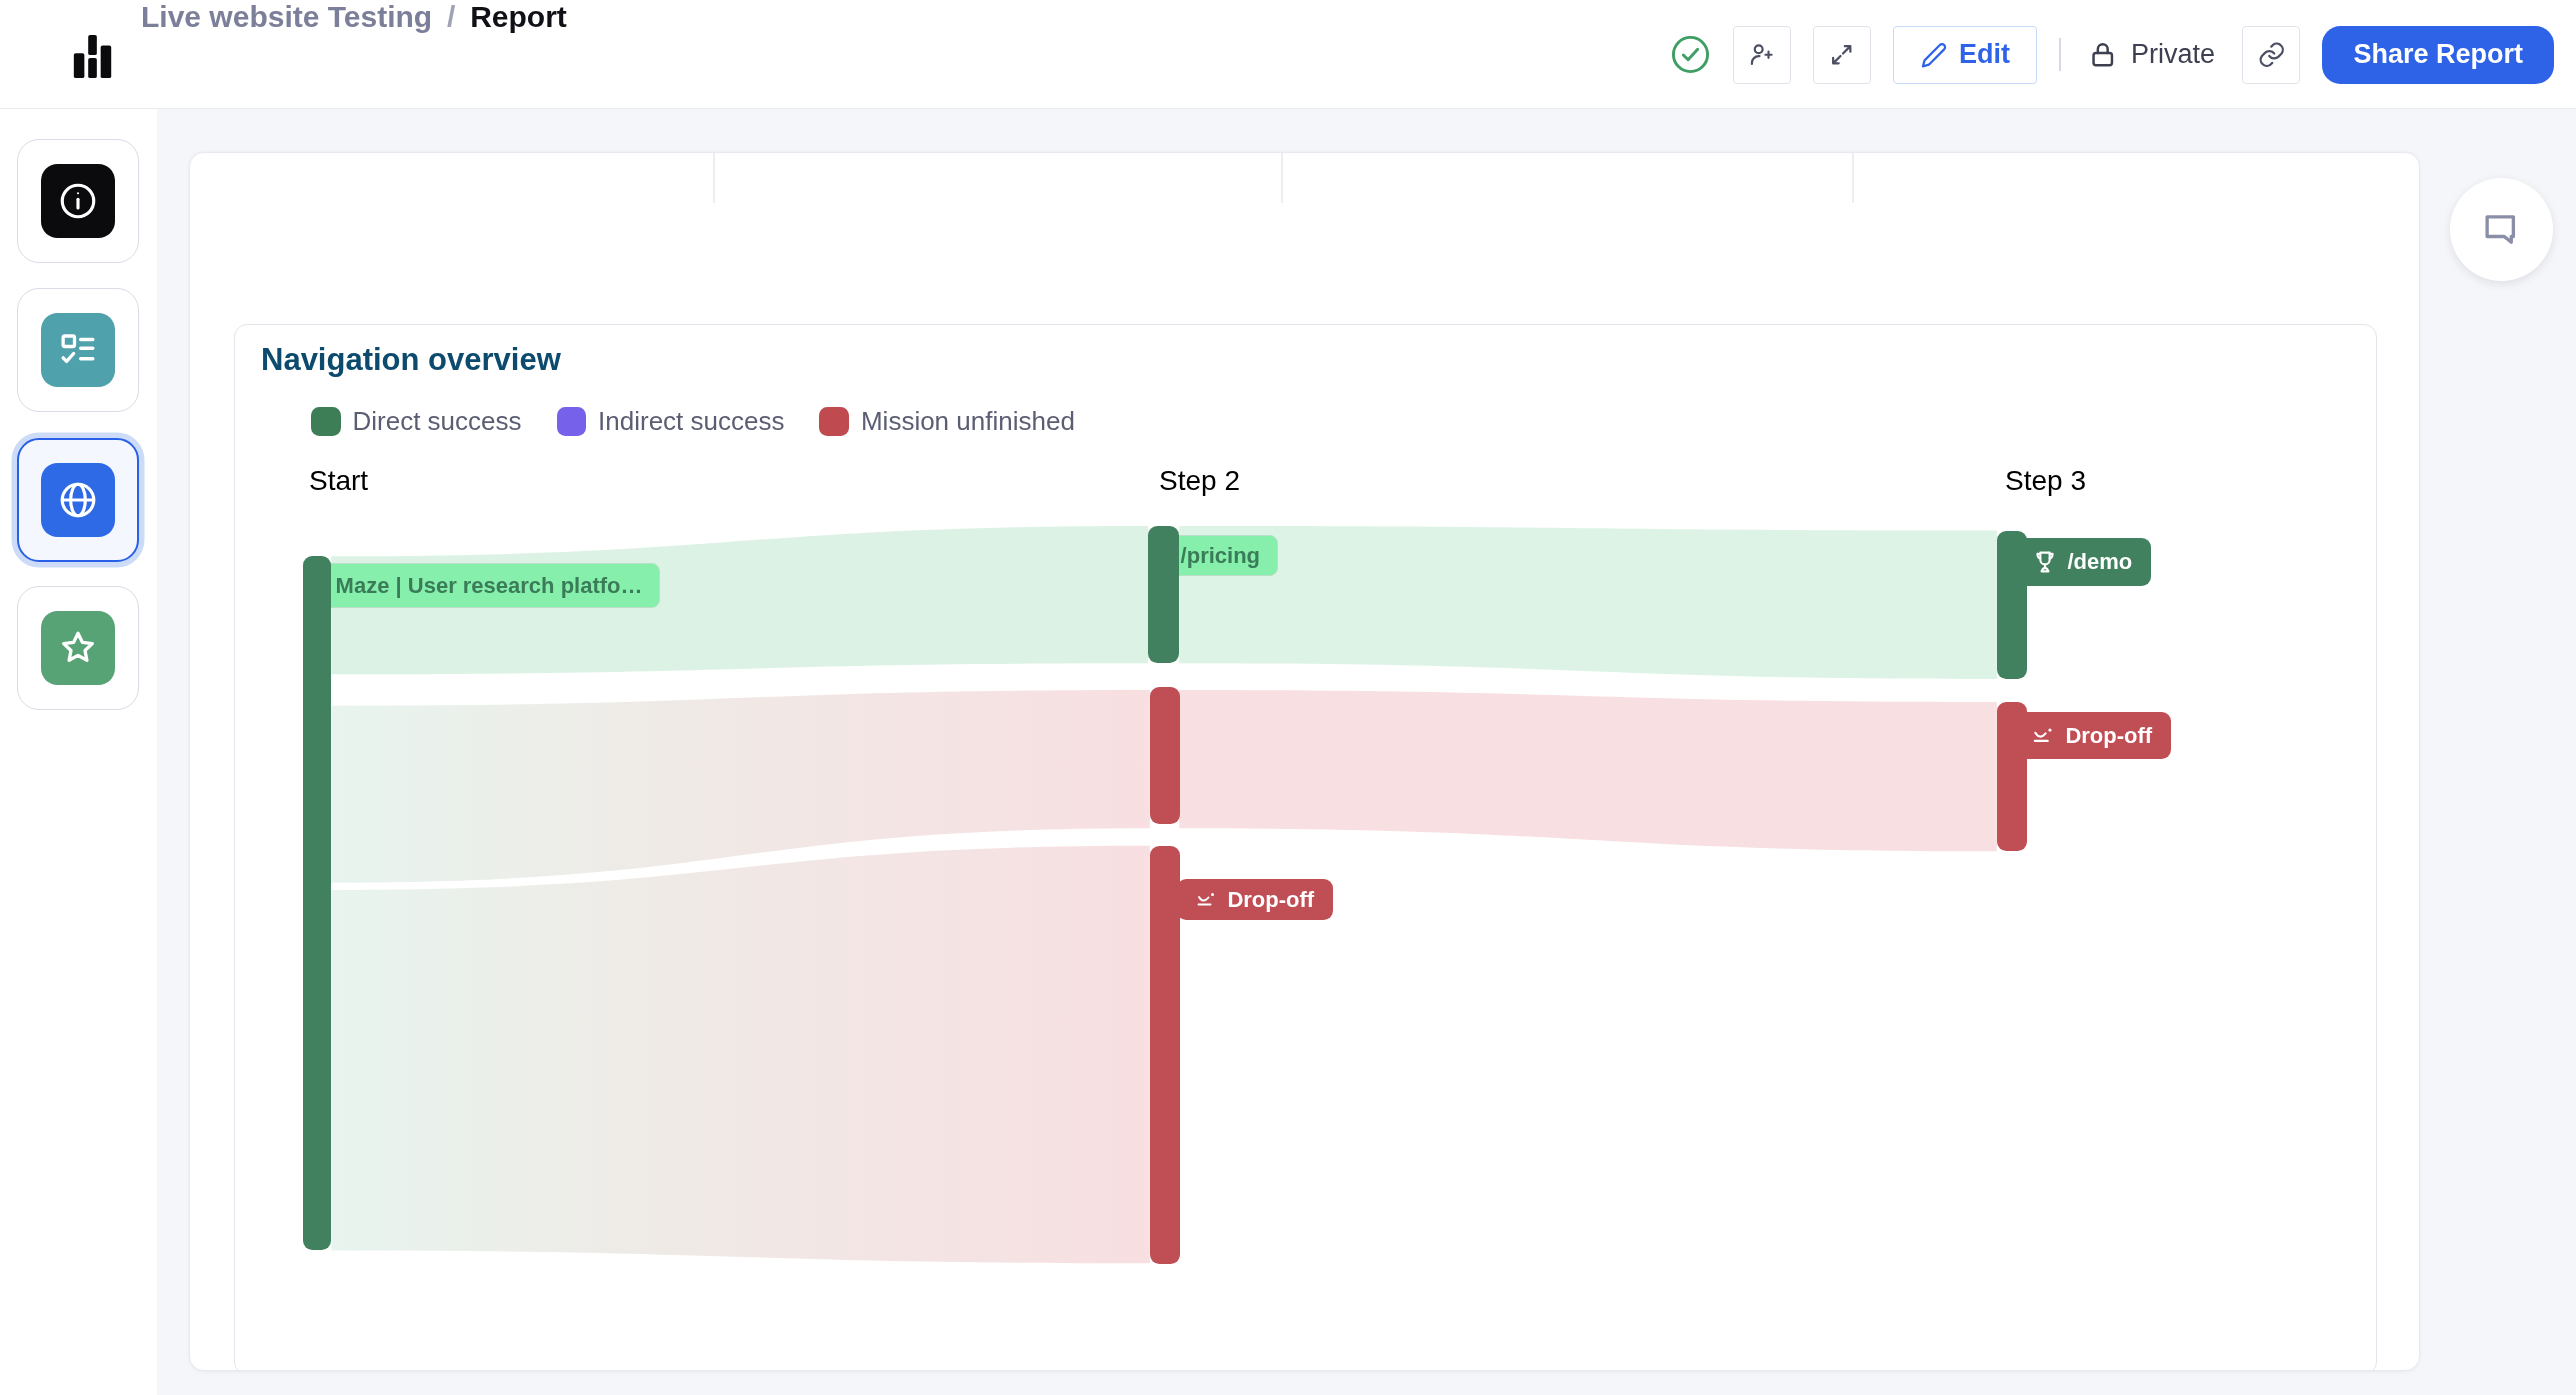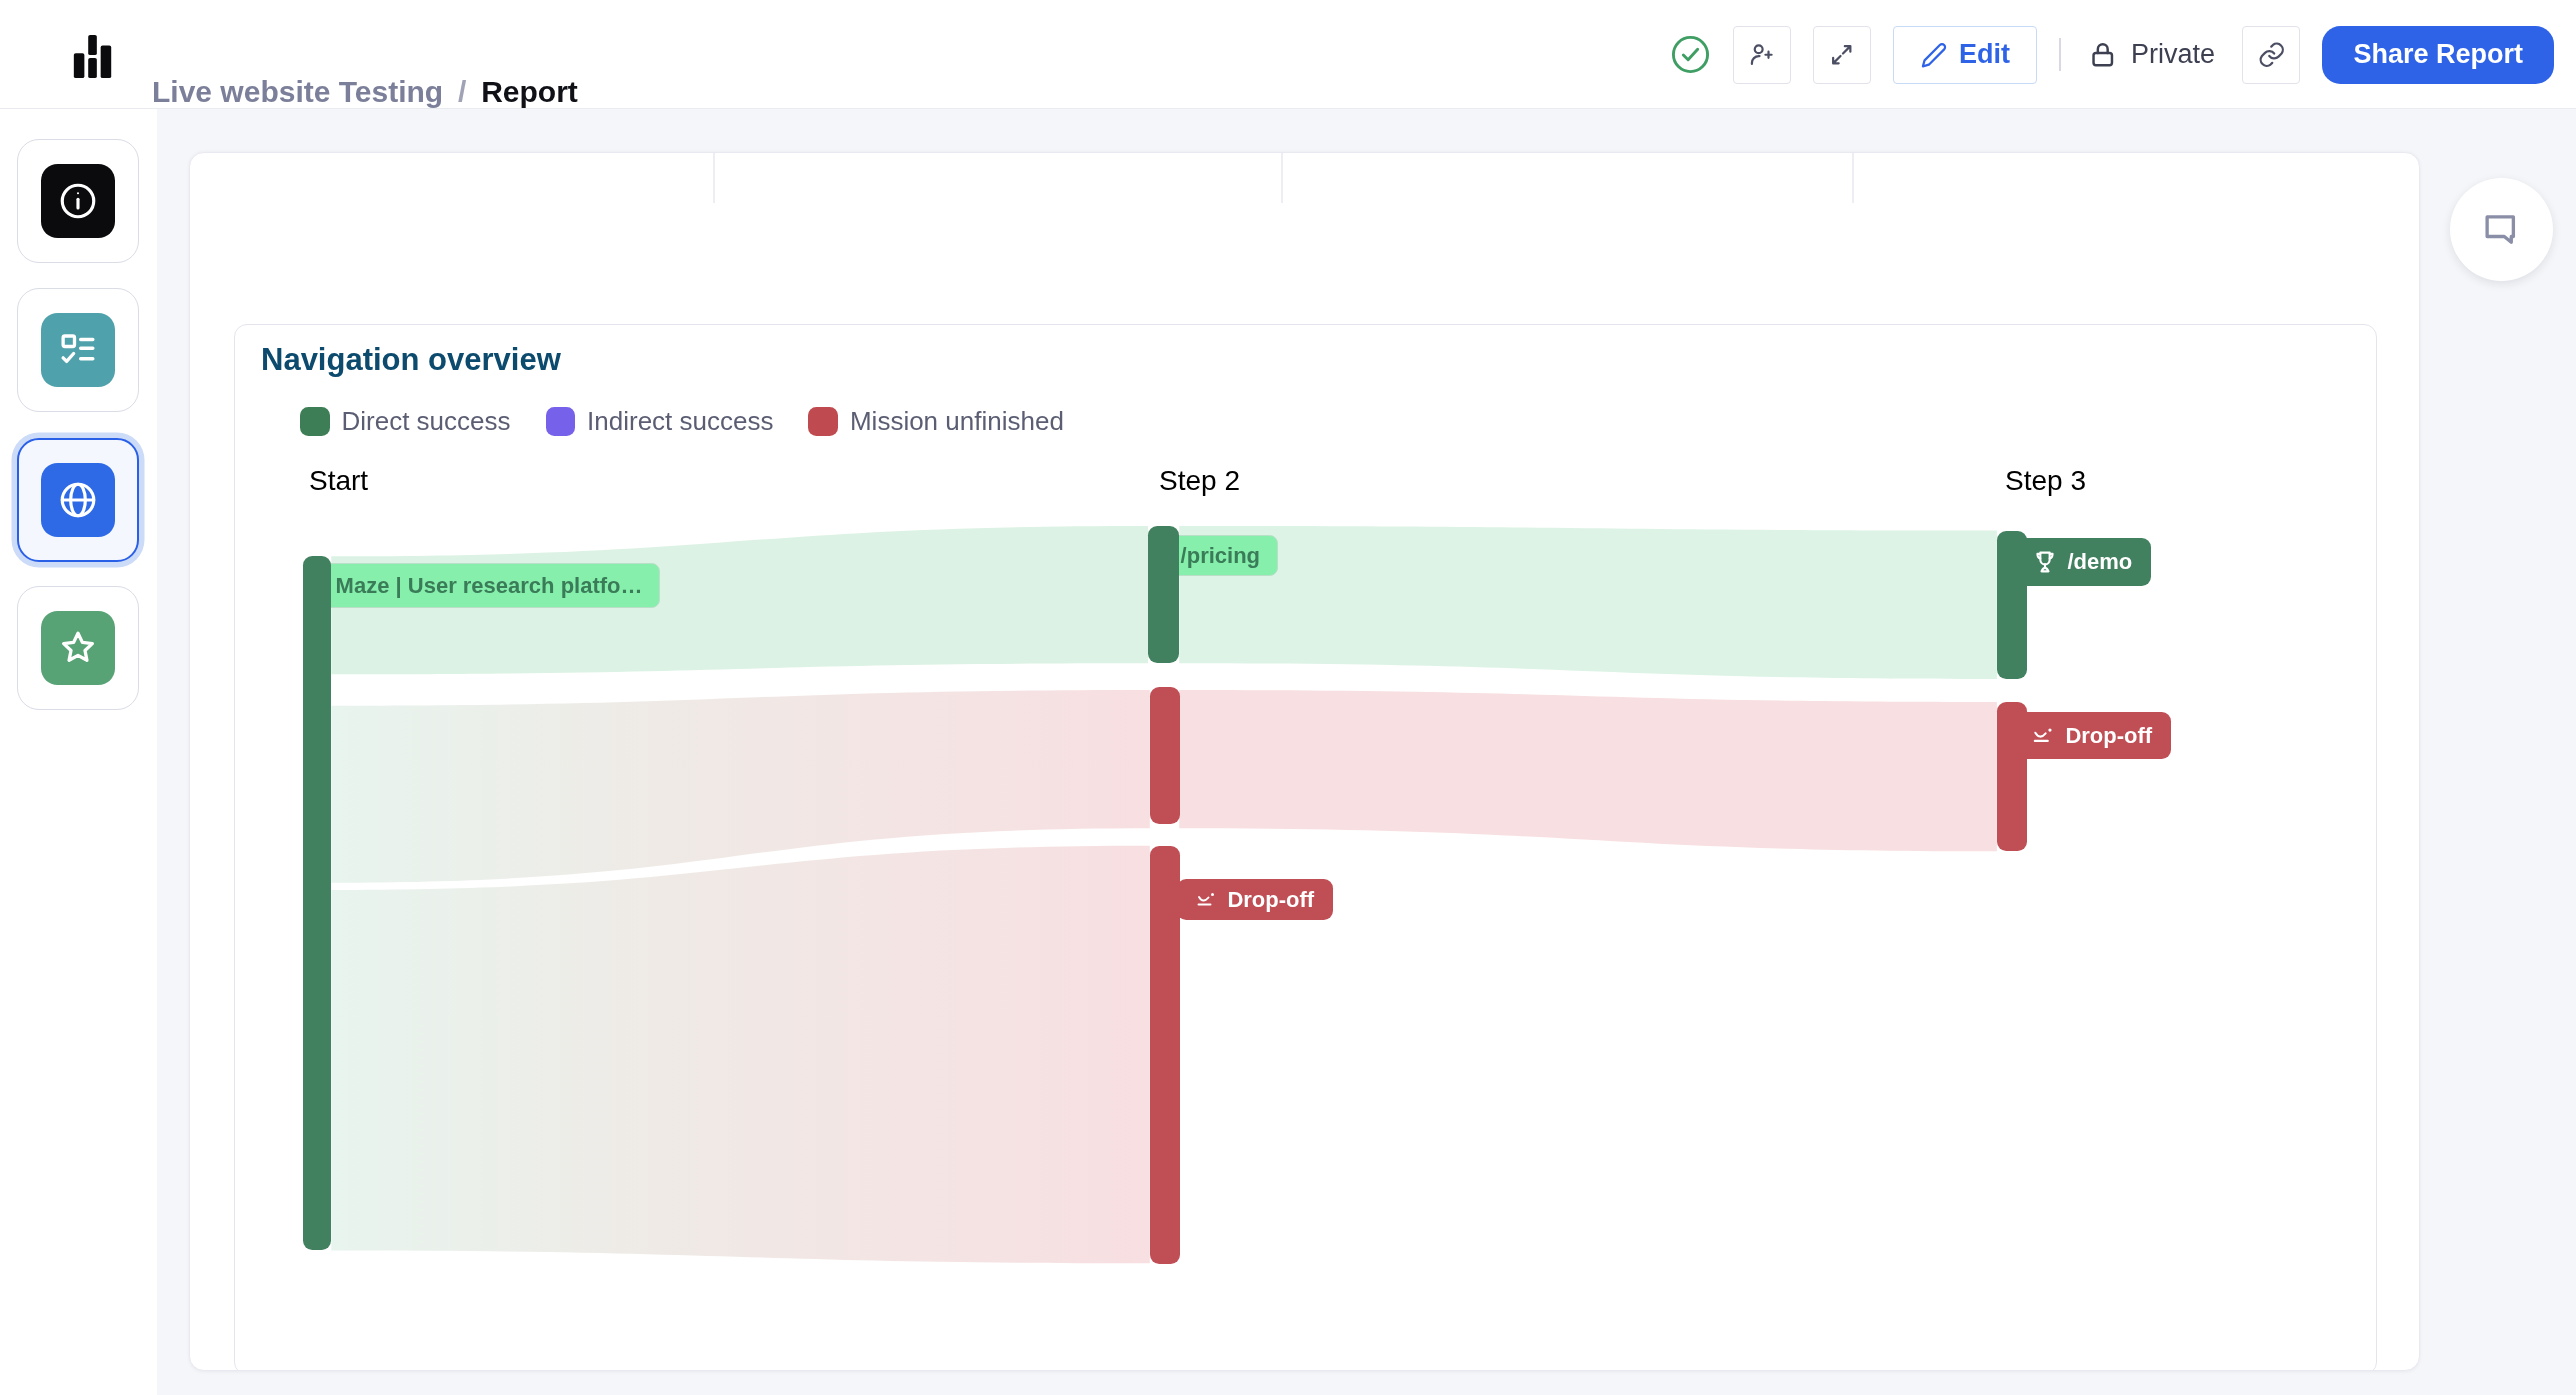--- a/index.html
+++ b/index.html
@@ -10,21 +10,21 @@
     position:relative;
     overflow:hidden;
     color:#16171d;
   }
   
   .header {
     position:absolute; left:0; top:0; width:2576px; height:109px;
     background:#ffffff; border-bottom:1.8px solid #eaebf1; z-index:30;
   }
   .logo { position:absolute; left:70px; top:33px; width:46px; height:46px; }
-  .crumbs { position:absolute; left:152px; top:0; height:109px; display:flex; align-items:flex-end; gap:14.8px; }
+  .crumbs { position:absolute; left:141px; top:0; height:109px; display:flex; align-items:flex-start; gap:14.8px; }
   .crumb-parent { font-size:30px; font-weight:700; color:#7b7f99; cursor:pointer; }
   .crumb-sep    { font-size:30px; font-weight:600; color:#a0a3b5; }
   .crumb-current{ font-size:30px; font-weight:700; color:#101117; }
   .header-right {
     position:absolute; right:22px; top:0; height:109px;
     display:flex; align-items:center; gap:22px;
   }
   .hbtn {
     height:58px; min-width:58px; border:1.8px solid #e2e3ea; border-radius:4px;
     background:#fff; display:flex; align-items:center; justify-content:center; cursor:pointer;
@@ -61,21 +61,21 @@
     box-shadow:0 0.9px 3.7px rgba(20,24,50,0.05);
     overflow:hidden; z-index:10;
   }
   .panel-divider { position:absolute; top:0; width:1.8px; height:50px; background:#ededf3; }
   
   .card {
     position:absolute; left:44px; top:171px; width:2143px; height:1051px;
     background:#fff; border:1.8px solid #e4e5ec; border-radius:13px;
   }
   .card-title { position:absolute; left:26px; top:16.6px; font-size:31px; font-weight:700; color:#0c4a6e; }
-  .legend { position:absolute; left:33px; top:81px; display:flex; align-items:center; gap:35px;padding-left:32px; }
+  .legend { position:absolute; left:44px; top:81px; display:flex; align-items:center; gap:35px;padding-left:32px; }
   .legend-item { display:flex; align-items:center; gap:12px; }
   .swatch { width:29.5px; height:29.5px; border-radius:8.3px; }
   .sw-green  { background:#3e7e57; }
   .sw-purple { background:#7561ea; }
   .sw-red    { background:#bf4a50; }
   .legend-label { font-size:26px; color:#5b5e73; }
   
   .chart { position:absolute; left:0; top:0; width:2143px; height:1048px; }
   .bands { position:absolute; left:0; top:0; z-index:1; }
   .col-label { position:absolute; font-size:28px; color:#000000; z-index:2; }

